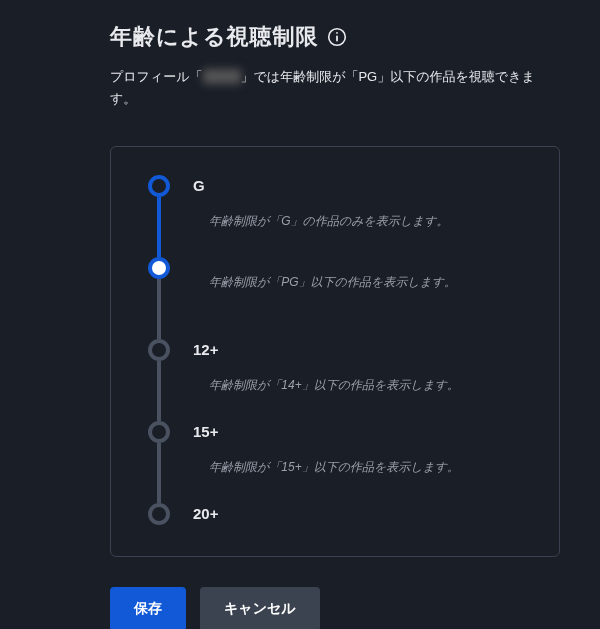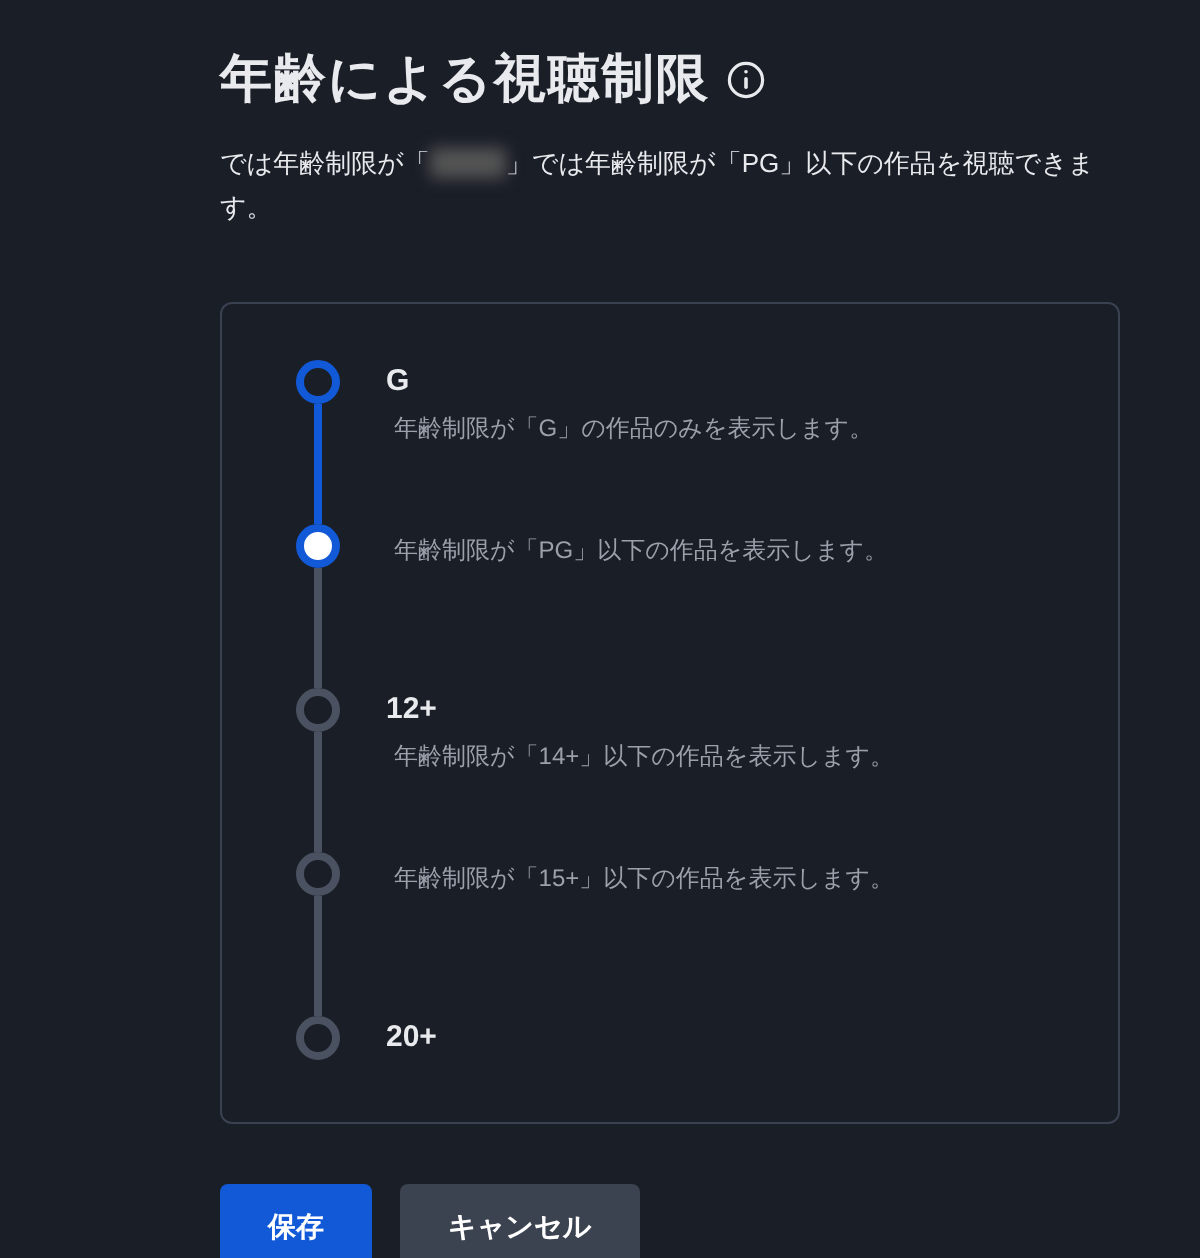--- a/index.html
+++ b/index.html
@@ -17,21 +17,21 @@
     margin:0;
     width:600px;
     height:629px;
     background:var(--bg);
     font-family:"Hiragino Sans","Yu Gothic","Meiryo",sans-serif;
     color:var(--txt);
     overflow:hidden;
   }
   .wrap{padding:22px 40px 0 110px;}
   .title-row{display:flex;align-items:center;gap:8px;}
-  h1{margin:0;font-size:26px;font-weight:700;letter-spacing:1px;}
+  h1{margin:0;font-size:22px;font-weight:700;letter-spacing:1px;}
   .info-icon{display:inline-flex;}
   .subtitle{margin:14px 0 0 0;font-size:13px;line-height:1.7;}
   .blur{filter:blur(4px);background:#555;border-radius:2px;padding:0 6px;color:transparent;}
   .panel{
     margin-top:36px;
     border:1px solid var(--panel-border);
     border-radius:6px;
     padding:28px 20px 28px 36px;
   }
   .step{display:flex;align-items:flex-start;gap:22px;position:relative;min-height:82px;}
@@ -46,21 +46,21 @@
   }
   .dot.active-line{border-color:var(--accent);}
   .dot.selected{border-color:var(--accent);background:var(--white);}
   .connector{
     position:absolute;left:50%;top:22px;transform:translateX(-50%);
     width:4px;height:60px;background:var(--muted-dot);z-index:1;
   }
   .connector.accent{background:var(--accent);}
   .step-body{flex:1;}
   .step-title{font-size:15px;font-weight:700;margin:0 0 4px 0;line-height:1.4;}
-  .step-desc{font-size:12px;color:var(--sub);margin:4px;line-height:1.5;}
+  .step-desc{font-size:12px;color:var(--sub);margin:16px;line-height:1.5;font-style:italic;}
   .actions{display:flex;gap:14px;margin-top:30px;}
   .btn{
     border:none;border-radius:4px;
     height:44px;padding:0 24px;
     font-size:14px;font-weight:600;color:var(--white);
     cursor:pointer;
   }
   .btn-primary{background:var(--accent);}
   .btn-secondary{background:var(--btn-gray);}
 </style>
@@ -74,21 +74,21 @@
     <span class="info-icon">
       <svg width="20" height="20" viewBox="0 0 20 20" fill="none">
         <circle cx="10" cy="10" r="8.3" stroke="#e8eaed" stroke-width="1.6"></circle>
         <rect x="9.1" y="8.5" width="1.8" height="6" rx="0.9" fill="#e8eaed"></rect>
         <rect x="9.1" y="5" width="1.8" height="1.8" rx="0.9" fill="#e8eaed"></rect>
       </svg>
     </span>
   </div>
 
   <p class="subtitle">
-    <span>では年齢制限が「</span><span class="blur">　　</span><span>」では年齢制限が「PG」以下の作品を視聴できます。</span>
+    <span>プロフィール「</span><span class="blur">　　</span><span>」では年齢制限が「PG」以下の作品を視聴できます。</span>
   </p>
 
   <div class="panel">
 
     <div class="step">
       <div class="bullet">
         <span class="dot active-line"></span>
         <span class="connector accent"></span>
       </div>
       <div class="step-body">
@@ -117,20 +117,21 @@
         <p class="step-desc">年齢制限が「14+」以下の作品を表示します。</p>
       </div>
     </div>
 
     <div class="step">
       <div class="bullet">
         <span class="dot"></span>
         <span class="connector"></span>
       </div>
       <div class="step-body">
+        <p class="step-title">15+</p>
         <p class="step-desc">年齢制限が「15+」以下の作品を表示します。</p>
       </div>
     </div>
 
     <div class="step">
       <div class="bullet">
         <span class="dot"></span>
       </div>
       <div class="step-body">
         <p class="step-title">20+</p>

